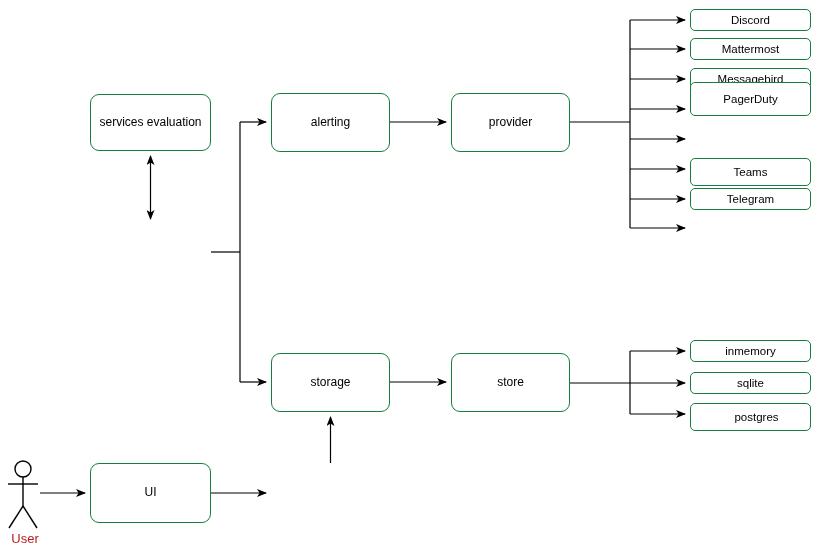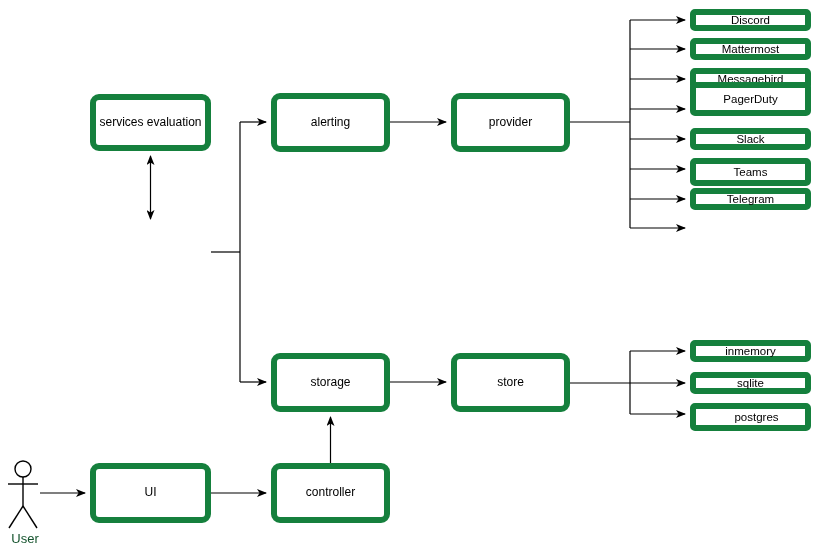--- a/index.html
+++ b/index.html
@@ -22,39 +22,39 @@
     position: absolute;
     left: 0;
     top: 0;
     width: 822px;
     height: 554px;
     pointer-events: none;
   }
   .node {
     position: absolute;
     box-sizing: border-box;
-    border: 6px solid #15803d;
+    border: 1px solid #15803d;
     background: #ffffff;
     border-radius: 9px;
     display: flex;
     align-items: center;
     justify-content: center;
     color: #000000;
     font-size: 12px;
     line-height: 1.1;
     text-align: center;
     z-index: 2;
   }
   .node.small {
     border-radius: 5px;
     font-size: 11.5px;
   }
   .actor-label {
     position: absolute;
-    color: #14532d;
+    color: #b91c1c;
     font-size: 13px;
     text-align: center;
     z-index: 2;
     white-space: nowrap;
   }
 </style>
 </head>
 <body>
 
 <div id="canvas">
@@ -135,38 +135,32 @@
   </div>
 
   <div class="node" style="left:451px;top:353px;width:119px;height:59px;">
     <span>store</span>
   </div>
 
   <div class="node" style="left:90px;top:463px;width:121px;height:60px;">
     <span>UI</span>
   </div>
 
-  <div class="node" style="left:271px;top:463px;width:119px;height:60px;">
-    <span>controller</span>
-  </div>
 
   <div class="node small" style="left:690px;top:9px;width:121px;height:22px;">
     <span>Discord</span>
   </div>
   <div class="node small" style="left:690px;top:38px;width:121px;height:22px;">
     <span>Mattermost</span>
   </div>
   <div class="node small" style="left:690px;top:68px;width:121px;height:22px;">
     <span>Messagebird</span>
   </div>
   <div class="node small" style="left:690px;top:82px;width:121px;height:34px;">
     <span>PagerDuty</span>
-  </div>
-  <div class="node small" style="left:690px;top:128px;width:121px;height:22px;">
-    <span>Slack</span>
   </div>
   <div class="node small" style="left:690px;top:158px;width:121px;height:28px;">
     <span>Teams</span>
   </div>
   <div class="node small" style="left:690px;top:188px;width:121px;height:22px;">
     <span>Telegram</span>
   </div>
 
   <div class="node small" style="left:690px;top:340px;width:121px;height:22px;">
     <span>inmemory</span>

